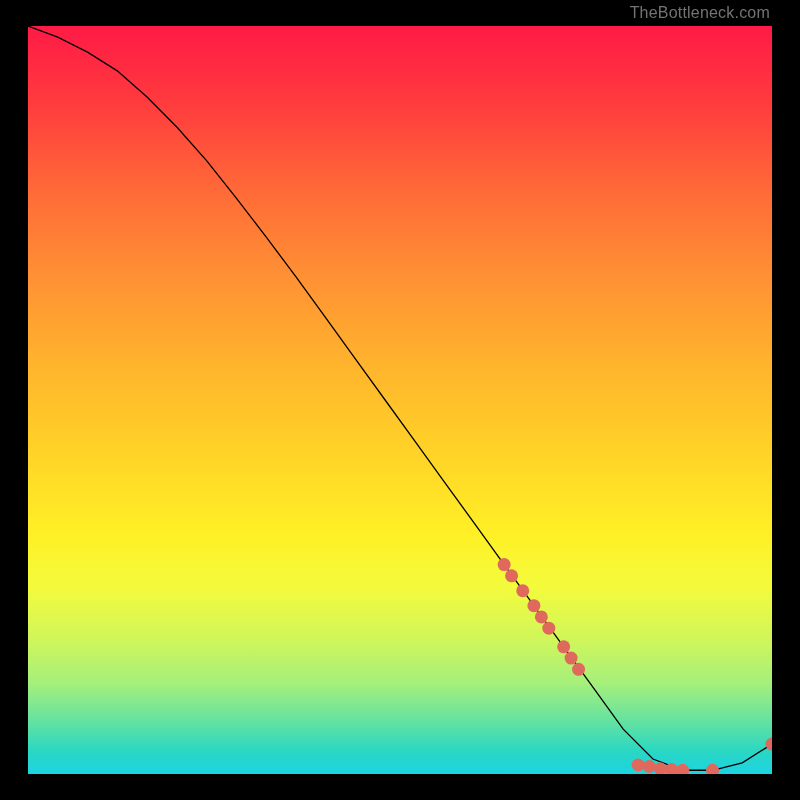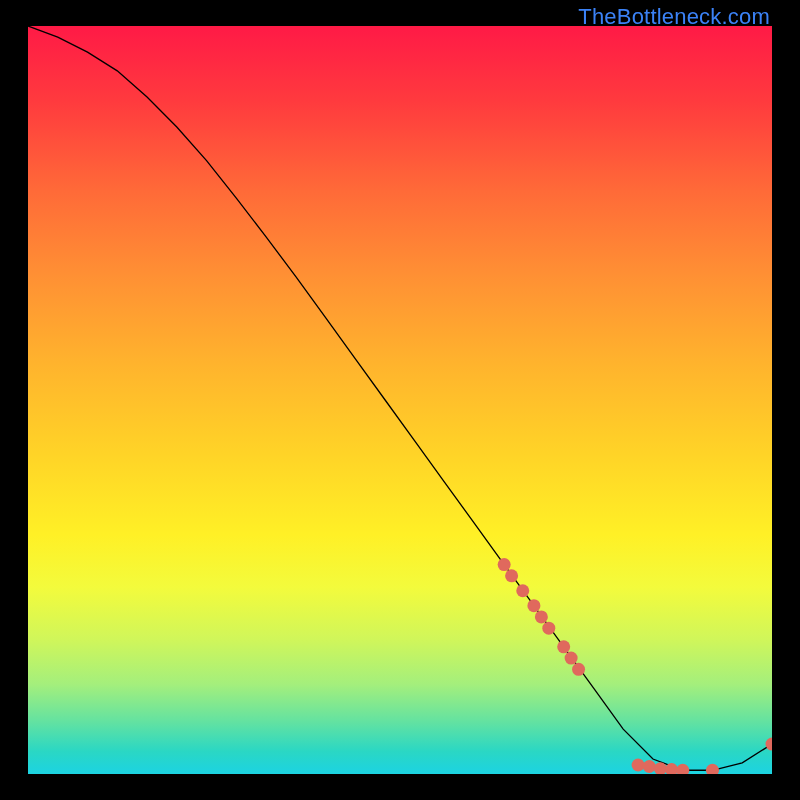--- a/index.html
+++ b/index.html
@@ -30,22 +30,22 @@
       #63e2a1 93%,
       #2ad7c4 97%,
       #1cd3e2 100%
     );
   }
   .watermark {
     position: absolute;
     top: 4px;
     right: 30px;
     font-family: Arial, Helvetica, sans-serif;
-    font-size: 22px;
-    color: #3b82f6;
+    font-size: 16px;
+    color: #737373;
     letter-spacing: 0.2px;
   }
   svg.plot {
     position: absolute;
     left: 0;
     top: 0;
     width: 744px;
     height: 748px;
   }
   .curve {

